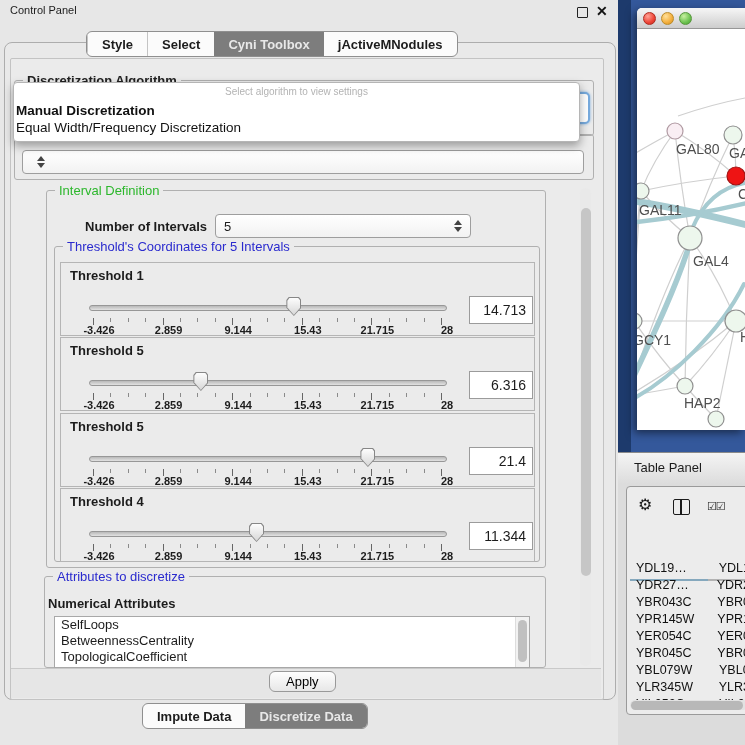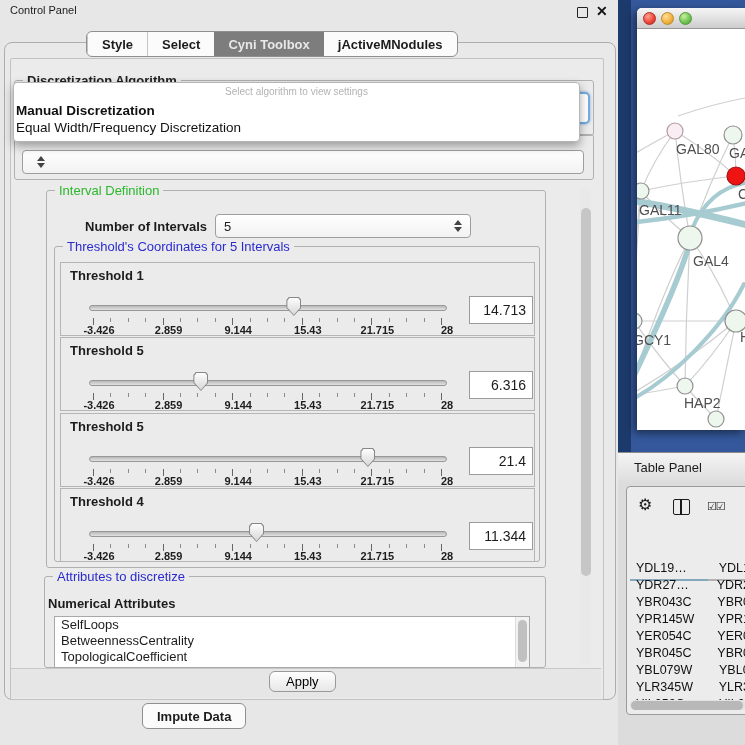--- a/index.html
+++ b/index.html
@@ -343,20 +343,23 @@
       <div id="outer-thumb"></div>
     </div>
 
     <div id="panel-footer"></div>
     <button id="apply-btn">Apply</button>
 
     <div id="bottom-tabstrip" class="tabstrip">
         <div class="tab">
           <span>Impute Data</span>
         </div>
+        <div class="tab active">
+          <span>Discretize Data</span>
+        </div>
       </div>
   </div>
 
   <div id="right-region">
     <div id="desktop"></div>
     <div id="desktop-strip"></div>
     <div id="net-window">
       <div id="net-titlebar">
         <span class="tl red"></span>
         <span class="tl yellow"></span>

